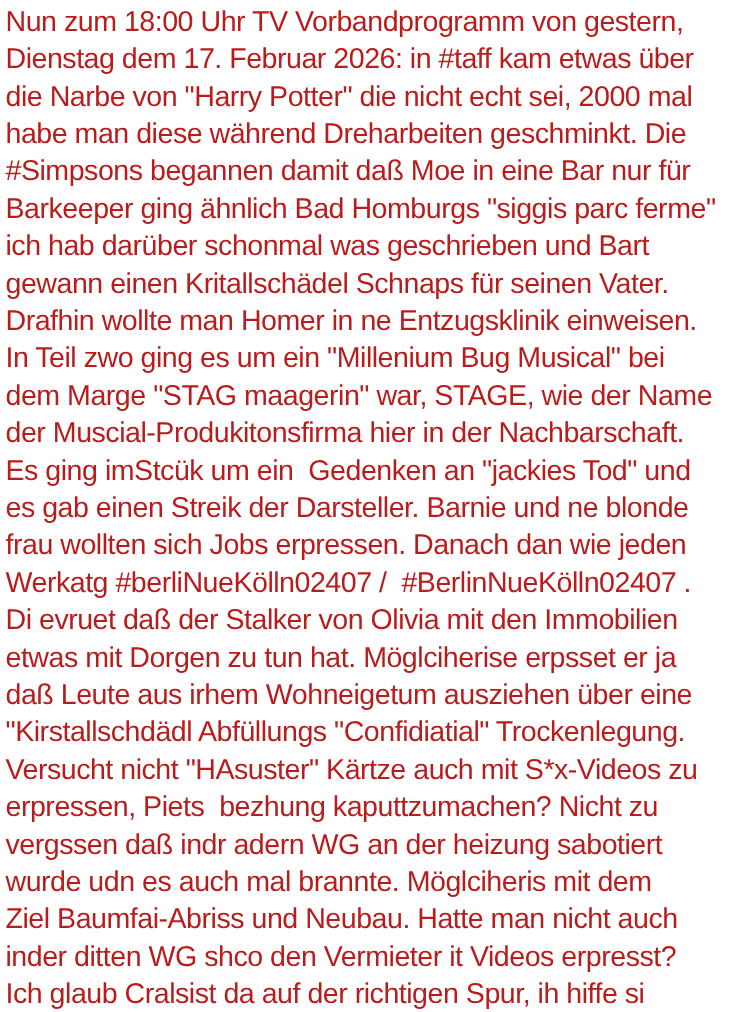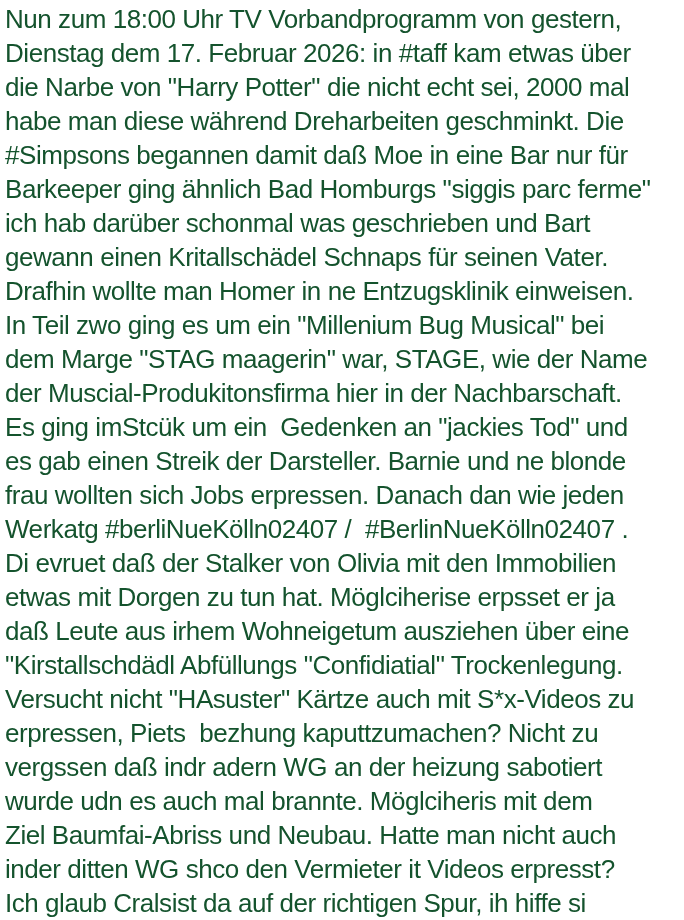--- a/index.html
+++ b/index.html
@@ -24,21 +24,21 @@
     color: #000000;
     white-space: pre-wrap;
     padding: 2px 2px 0 5px;
     font-stretch: condensed;
   }
 </style>
 </head>
 <body style="background: rgb(255, 255, 255);">
 
 <div class="page">
-  <div class="text-block" style="color: #14532d;">Nun zum 18:00 Uhr TV Vorbandprogramm von gestern,
+  <div class="text-block" style="color: #b91c1c;">Nun zum 18:00 Uhr TV Vorbandprogramm von gestern,
 Dienstag dem 17. Februar 2026: in #taff kam etwas über
 die Narbe von "Harry Potter" die nicht echt sei, 2000 mal
 habe man diese während Dreharbeiten geschminkt. Die
 #Simpsons begannen damit daß Moe in eine Bar nur für
 Barkeeper ging ähnlich Bad Homburgs "siggis parc ferme"
 ich hab darüber schonmal was geschrieben und Bart
 gewann einen Kritallschädel Schnaps für seinen Vater.
 Drafhin wollte man Homer in ne Entzugsklinik einweisen.
 In Teil zwo ging es um ein "Millenium Bug Musical" bei
 dem Marge "STAG maagerin" war, STAGE, wie der Name

